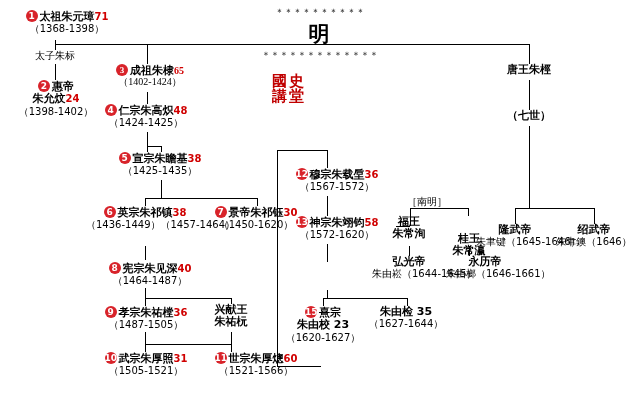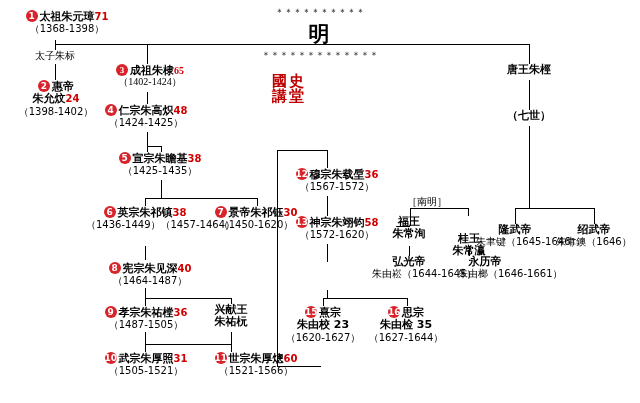--- a/index.html
+++ b/index.html
@@ -188,21 +188,20 @@
   </div>
 
 
   <div class="node" style="left:280px; top:306px; width:86px;">
     <div class="nm"><span class="num">15</span><span>熹宗</span></div>
     <div class="nm"><span>朱由校 23</span></div>
     <div class="yr">（1620-1627）</div>
   </div>
 
   <div class="node" style="left:360px; top:306px; width:92px;">
-    <div class="nm"><span class="num">16</span><span>思宗</span></div>
     <div class="nm"><span>朱由检 35</span></div>
     <div class="yr">（1627-1644）</div>
   </div>
 
   <div class="node" style="left:484px; top:110px; width:90px;">
     <div class="nm">（七世）</div>
   </div>
 
   <div class="node" style="left:484px; top:64px; width:90px;">
     <div class="nm">唐王朱桱</div>
@@ -222,21 +221,21 @@
     <div class="nm">朱常瀛</div>
   </div>
 
   <div class="node" style="left:372px; top:256px; width:74px;">
     <div class="nm">弘光帝</div>
     <div class="yr" style="line-height:1.2;">朱由崧（1644-1645）</div>
   </div>
 
   <div class="node" style="left:446px; top:256px; width:78px;">
     <div class="nm">永历帝</div>
-    <div class="yr" style="line-height:1.2;margin-left:12px;">朱由榔（1646-1661）</div>
+    <div class="yr" style="line-height:1.2;">朱由榔（1646-1661）</div>
   </div>
 
   <div class="node" style="left:476px; top:224px; width:78px;">
     <div class="nm">隆武帝</div>
     <div class="yr" style="line-height:1.2;">朱聿键（1645-1646）</div>
   </div>
 
   <div class="node" style="left:556px; top:224px; width:76px;">
     <div class="nm">绍武帝</div>
     <div class="yr" style="line-height:1.2;">朱聿鐭（1646）</div>

